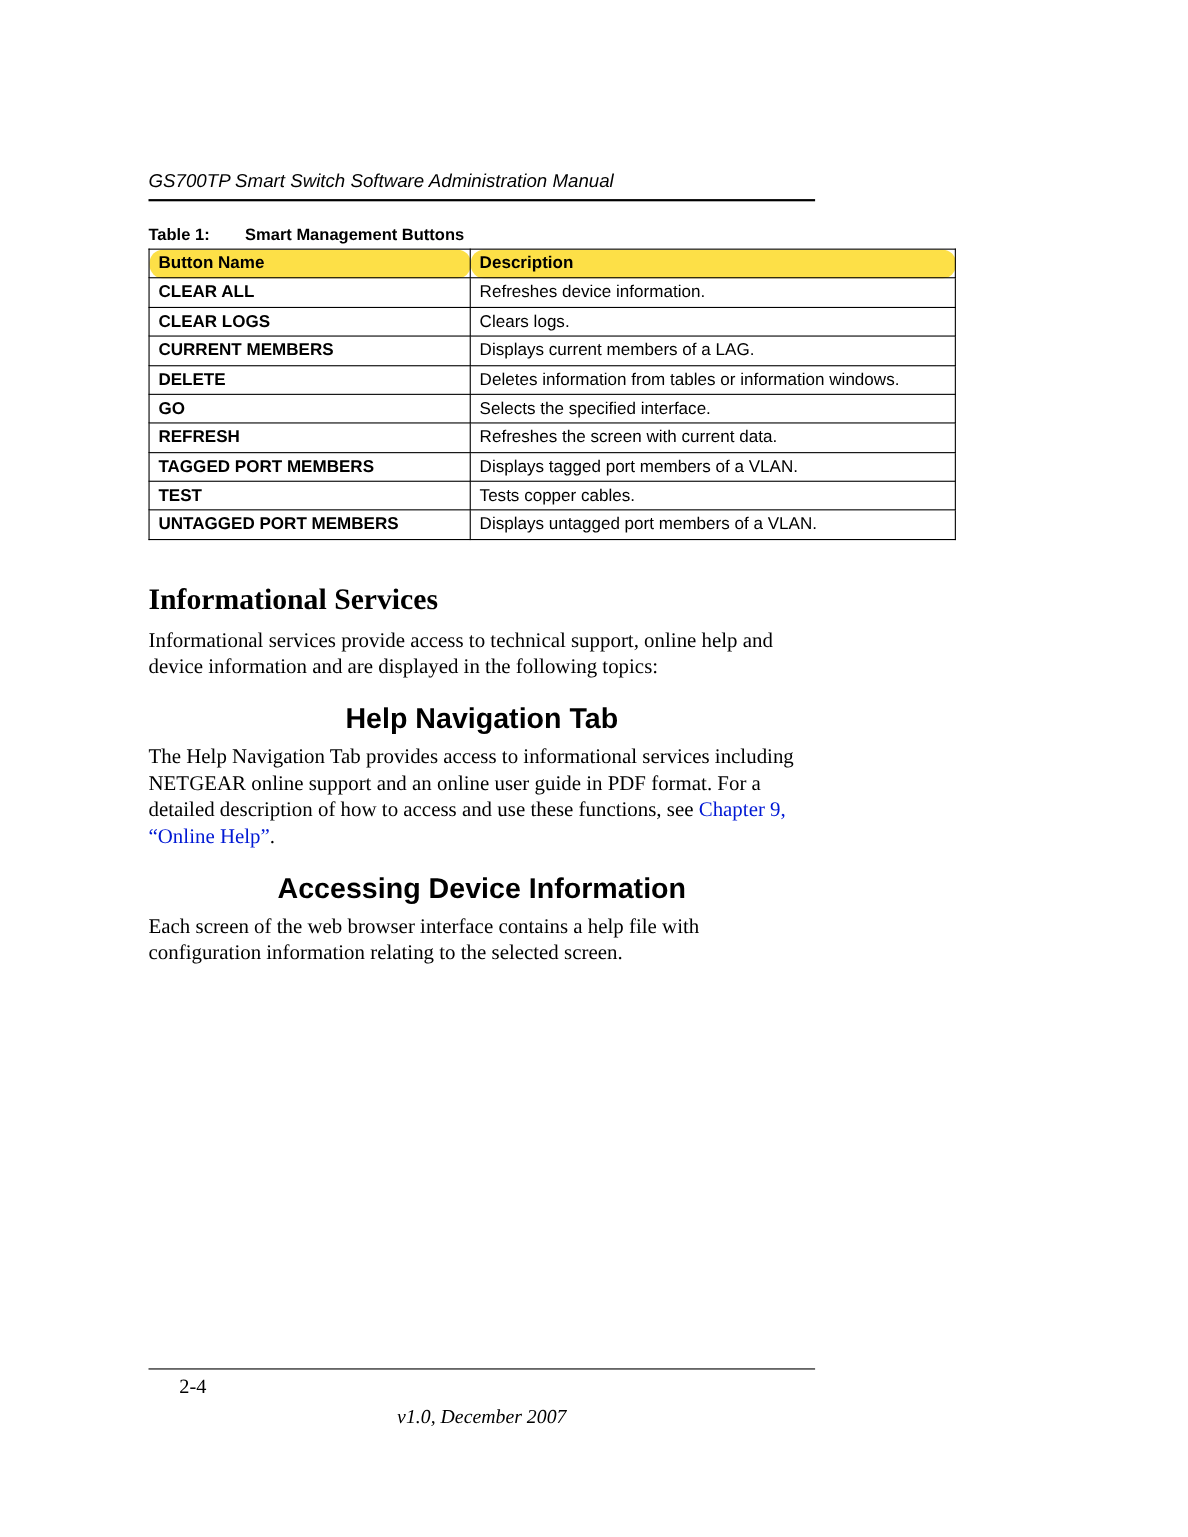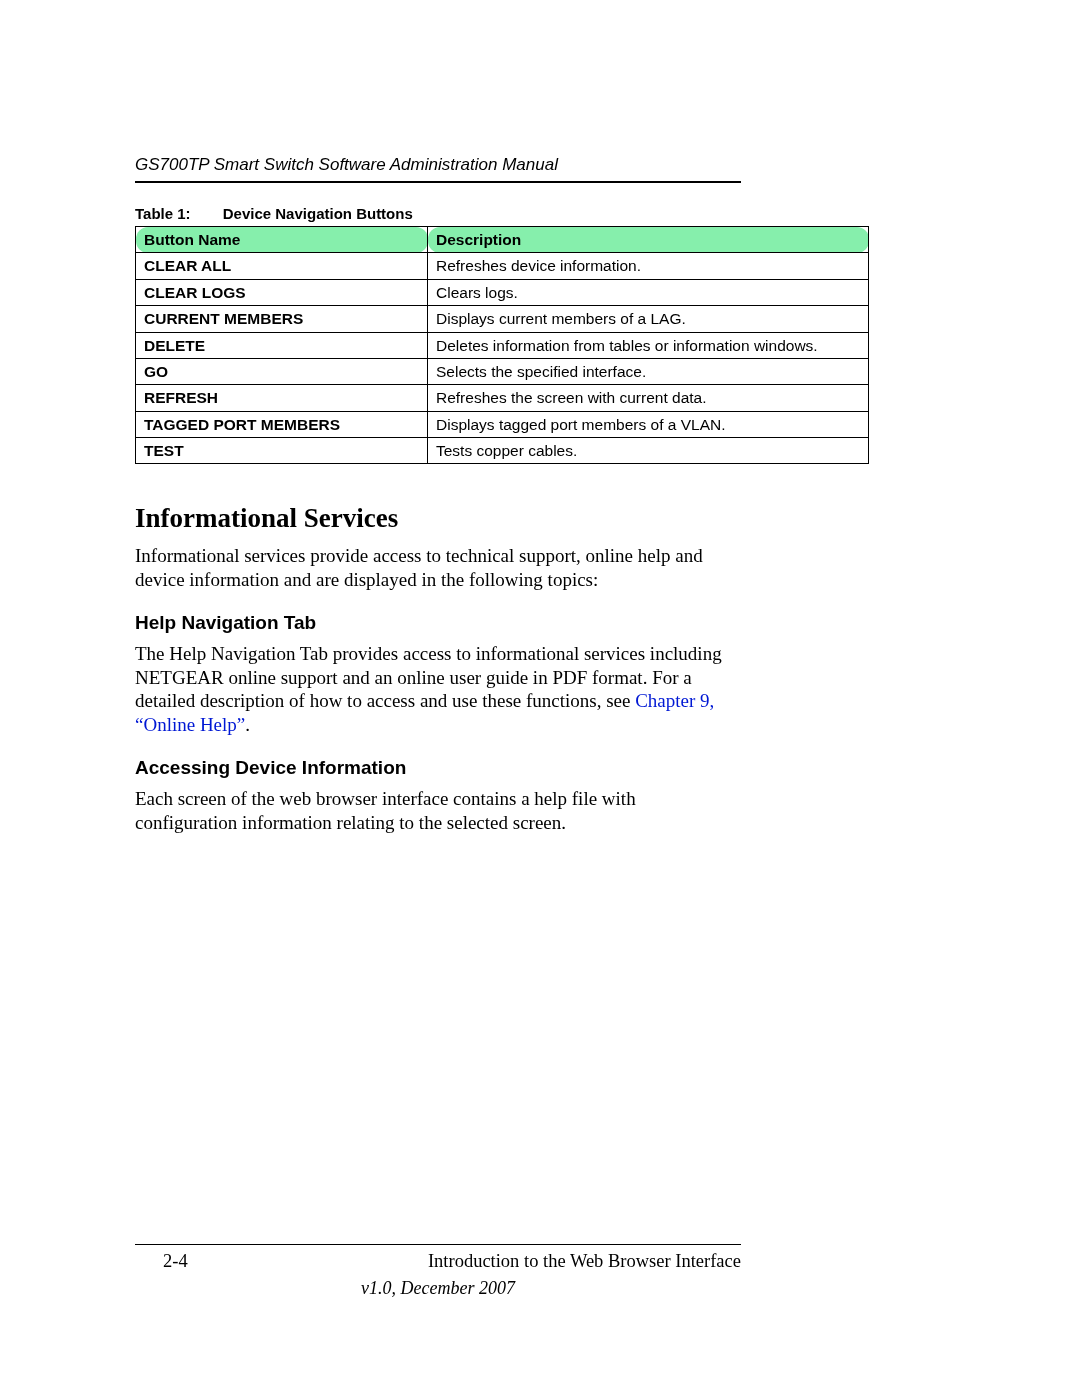--- a/index.html
+++ b/index.html
@@ -43,21 +43,21 @@
     font-size: 15.5px;
   }
   table.buttons th, table.buttons td {
     border: 1px solid #000;
     text-align: left;
     vertical-align: top;
     padding: 3px 8px;
     line-height: 1.25;
   }
   table.buttons th {
-    background: #86efac;
+    background: #fde047;
     font-weight: bold;
     border-radius: 12px;
   }
   table.buttons td.name {
     font-weight: bold;
     width: 275px;
   }
   h2.section {
     font-family: Liberation Serif, serif;
     font-weight: bold;
@@ -85,22 +85,23 @@
     position: absolute;
     left: 6px;
     top: 0;
     font-size: 19px;
     color: #000;
   }
   .blue-link { color: #0018d4; }
   h3.subsection {
     font-family: Arial, Helvetica, sans-serif;
     font-weight: bold;
-    font-size: 19px;
+    font-size: 26px;
     margin: 20px 0 8px 0;
+    text-align: center;
   }
   .footer {
     position: absolute;
     left: 135px;
     right: 135px;
     bottom: 98px;
   }
   .footer .rule2 {
     border: none;
     border-top: 1.5px solid #000;
@@ -123,21 +124,21 @@
 </head>
 <body>
 
 <div class="page">
 
   <div class="running-head">GS700TP Smart Switch Software Administration Manual</div>
   <hr class="rule">
 
   <div class="table-caption">
     <span class="tlabel">Table 1:</span>
-    <span>Device Navigation Buttons</span>
+    <span>Smart Management Buttons</span>
   </div>
 
   <table class="buttons">
     <thead>
       <tr>
         <th>Button Name</th>
         <th>Description</th>
       </tr>
     </thead>
     <tbody>
@@ -165,20 +166,24 @@
         <td class="name">REFRESH</td>
         <td>Refreshes the screen with current data.</td>
       </tr>
       <tr>
         <td class="name">TAGGED PORT MEMBERS</td>
         <td>Displays tagged port members of a VLAN.</td>
       </tr>
       <tr>
         <td class="name">TEST</td>
         <td>Tests copper cables.</td>
+      </tr>
+      <tr>
+        <td class="name">UNTAGGED PORT MEMBERS</td>
+        <td>Displays untagged port members of a VLAN.</td>
       </tr>
     </tbody>
   </table>
 
   <h2 class="section">Informational Services</h2>
 
   <p class="body">Informational services provide access to technical support, online help and device information and are displayed in the following topics:</p>
 
 
   <h3 class="subsection">Help Navigation Tab</h3>
@@ -186,18 +191,17 @@
     <span>The Help Navigation Tab provides access to informational services including NETGEAR online support and an online user guide in PDF format. For a detailed description of how to access and use these functions, see </span><span class="blue-link">Chapter 9, “Online Help”</span><span>.</span>
   </p>
 
   <h3 class="subsection">Accessing Device Information</h3>
   <p class="body">Each screen of the web browser interface contains a help file with configuration information relating to the selected screen.</p>
 
   <div class="footer">
     <hr class="rule2">
     <div class="footer-row">
       <span>2-4</span>
-      <span>Introduction to the Web Browser Interface</span>
     </div>
     <div class="footer-ver">v1.0, December 2007</div>
   </div>
 
 </div>
 
 </body></html>

